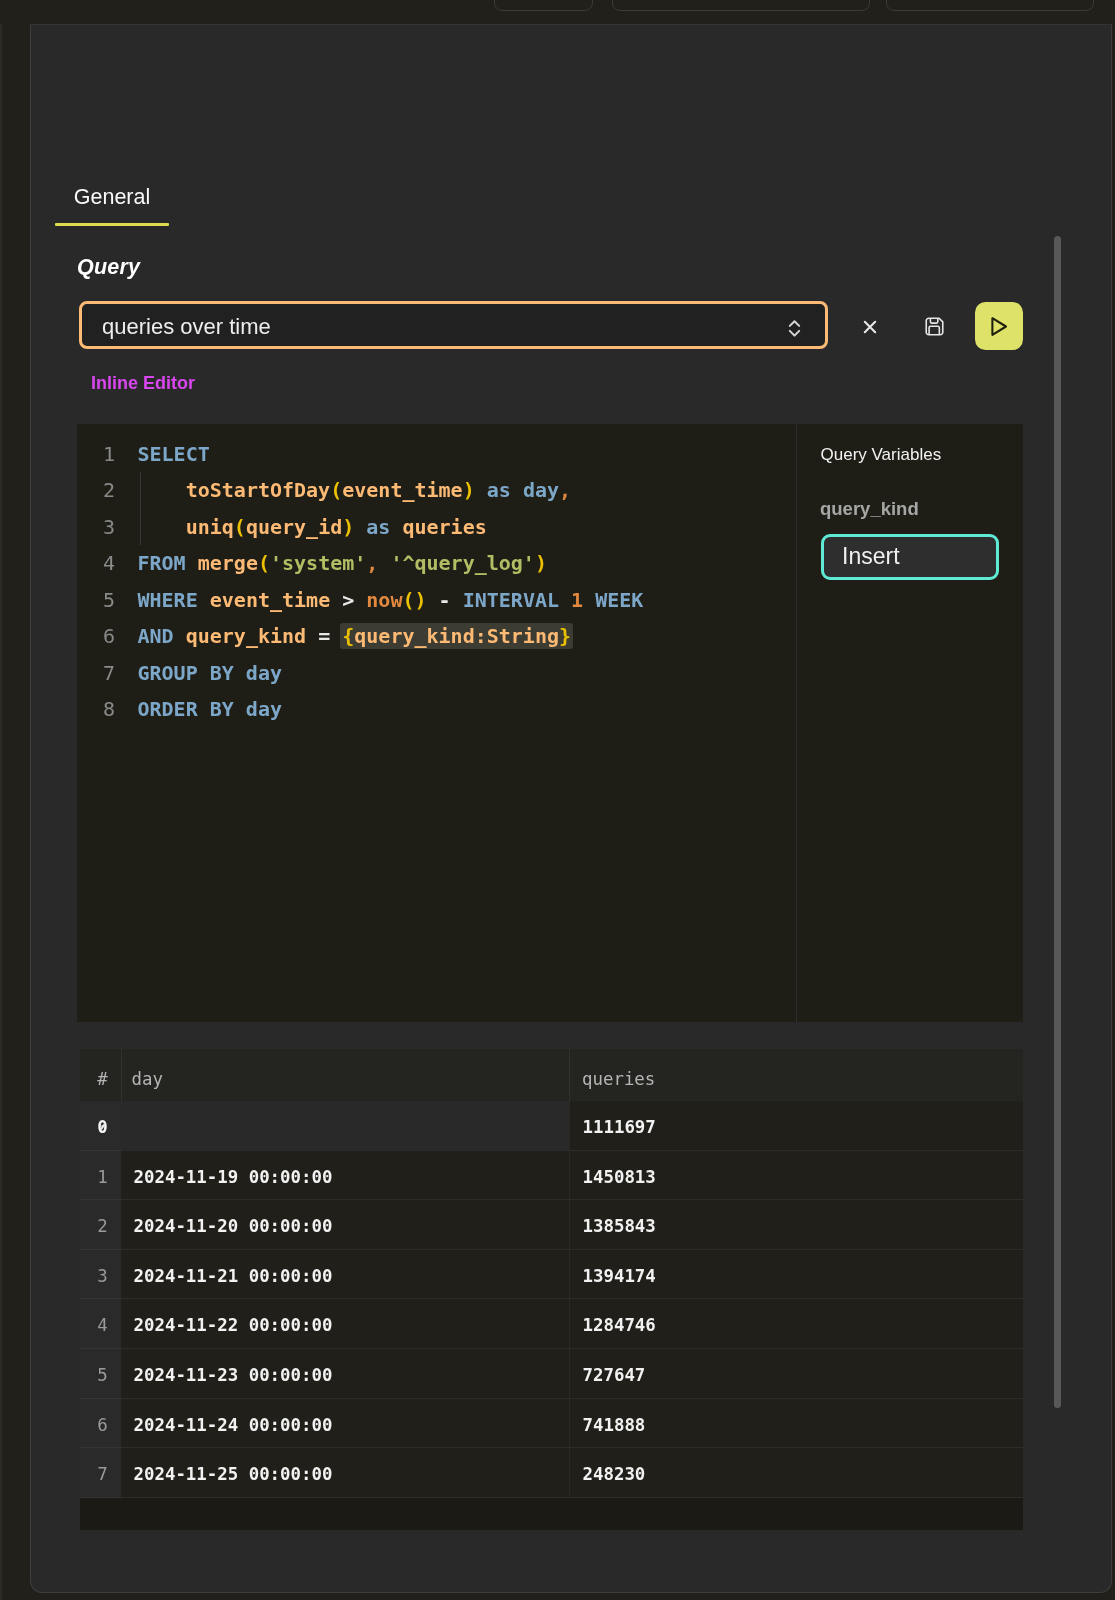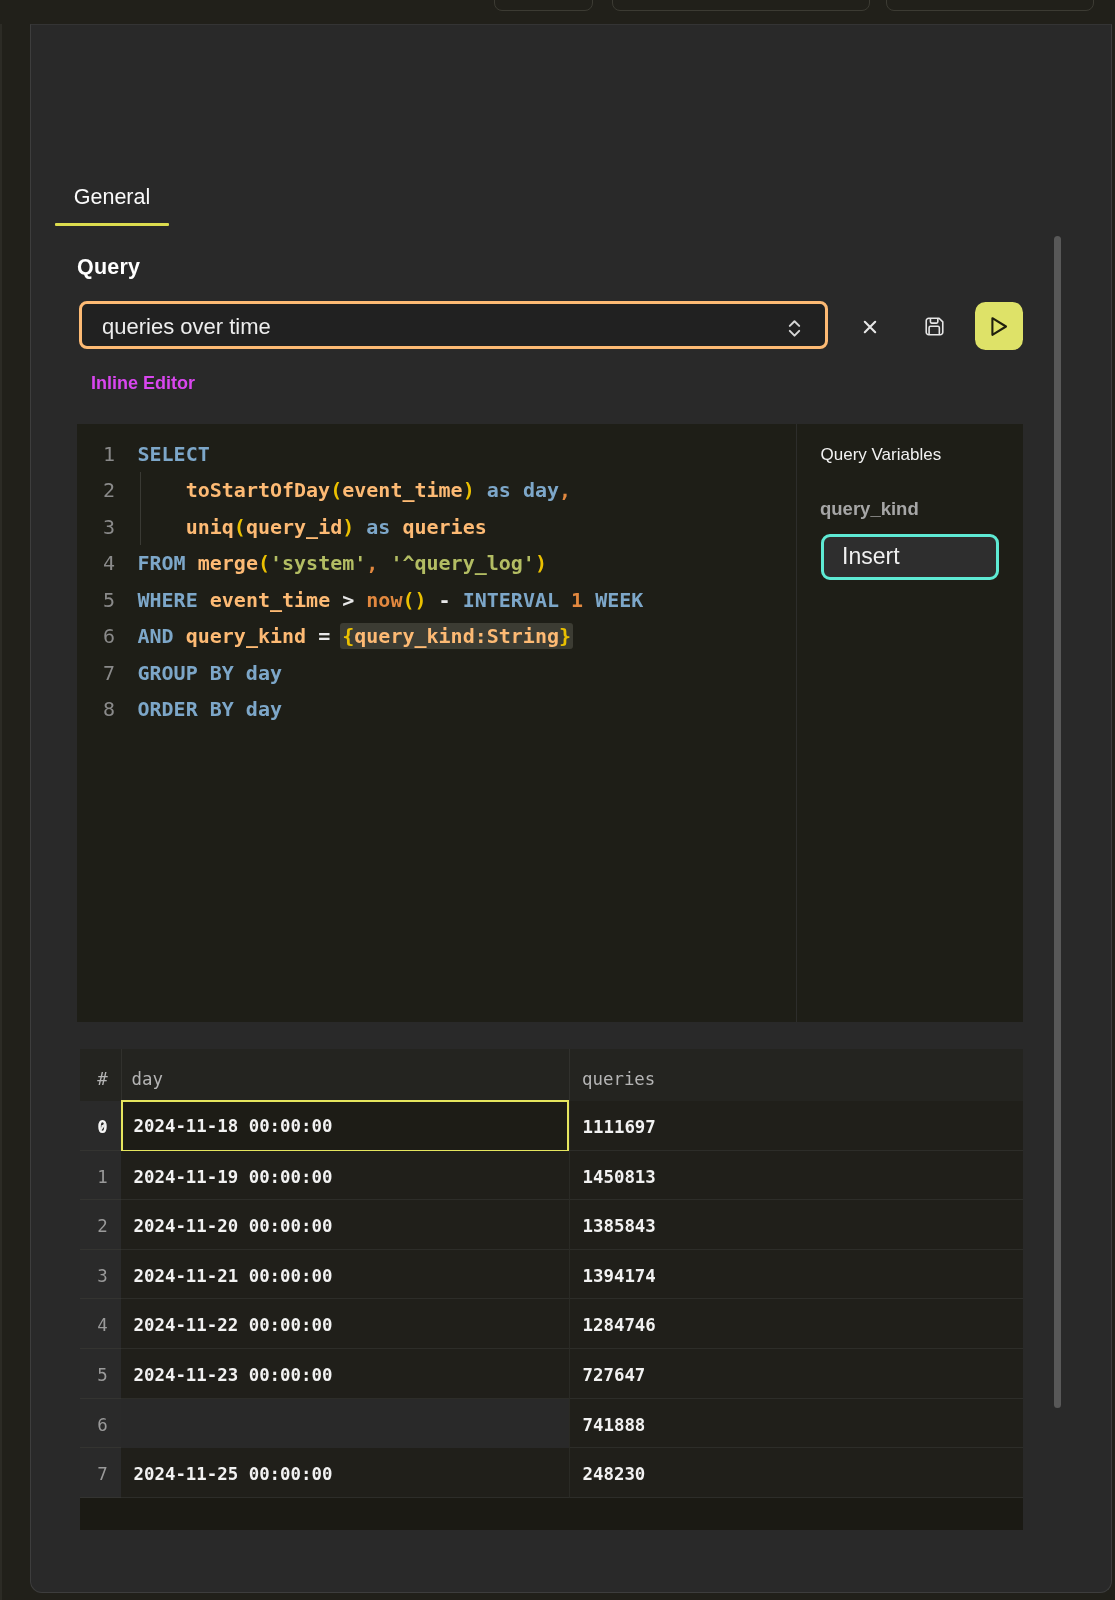--- a/index.html
+++ b/index.html
@@ -20,21 +20,21 @@
   .modal-title { position:absolute; left:35px; top:0; height:118px; line-height:118px;
                  font-size:21.5px; font-weight:500; color:#f4f4f4; letter-spacing:0.2px; }
   .close-btn { position:absolute; right:42px; top:48px; width:24px; height:24px;
                background:none; border:none; cursor:pointer; color:#e2e2e2; }
   .hdr-divider { position:absolute; left:0; top:121px; width:100%; height:1px; background:#333333; }
 
   .tab { position:absolute; left:24px; top:145px; width:114px; height:56px; text-align:center; }
   .tab-label { display:block; margin-top:15px; font-size:21.5px; color:#fafafa; }
   .tab-underline { position:absolute; left:0; bottom:0; width:114px; height:3px; background:#dcdc4e; border-radius:1px; }
 
-  .query-label { position:absolute; left:46px; top:230px; font-size:21.5px; font-weight:700; color:#ffffff; letter-spacing:0.2px; }
+  .query-label { position:absolute; left:46px; top:230px; font-size:21.5px; font-weight:700; color:#ffffff; letter-spacing:0.2px;font-style:italic; }
 
   
   .select-box { position:absolute; left:48px; top:276px; width:749px; height:48px;
                 background:#212121; border:3px solid #fdba74; border-radius:8px; }
   .select-value { position:absolute; left:20px; top:0; height:46px; line-height:46px; font-size:22px; color:#ededed; }
   .select-chevron { position:absolute; right:24px; top:14.5px; width:13px; height:20px; color:#d6d6d6; }
   .icon-btn { position:absolute; background:none; border:none; cursor:pointer; padding:0; color:#e6e6e6; }
   .clear-btn { left:832px; top:295px; width:14px; height:14px; }
   .save-btn  { left:894px; top:292px; width:19px; height:19px; }
   .run-btn { position:absolute; left:944px; top:276.5px; width:48px; height:48px;
@@ -166,21 +166,20 @@
       <div class="thead">
         <span class="th th-idx">#</span>
         <span class="th th-day">day</span>
         <span class="th th-q">queries</span>
         <span class="col-div" style="left:41px;height:52px;"></span>
         <span class="col-div" style="left:489px;height:52px;"></span>
       </div>
       <div id="rows-holder">
           <div class="trow selected" style="top: 52px;">
             <div class="tnum"><span class="numpad">0</span><i class="zslash"></i></div>
-            <div class="tcell tcell-day"><span class="cellpad">2024-11-18 00:00:00</span></div>
             <div class="tcell tcell-q"><span class="cellpad">1111697</span></div>
           </div>
           <div class="trow" style="top: 101.6px;">
             <div class="tnum"><span class="numpad">1</span></div>
             <div class="tcell tcell-day"><span class="cellpad">2024-11-19 00:00:00</span></div>
             <div class="tcell tcell-q"><span class="cellpad">1450813</span></div>
           </div>
           <div class="trow" style="top: 151.2px;">
             <div class="tnum"><span class="numpad">2</span></div>
             <div class="tcell tcell-day"><span class="cellpad">2024-11-20 00:00:00</span></div>
@@ -196,20 +195,21 @@
             <div class="tcell tcell-day"><span class="cellpad">2024-11-22 00:00:00</span></div>
             <div class="tcell tcell-q"><span class="cellpad">1284746</span></div>
           </div>
           <div class="trow" style="top: 300px;">
             <div class="tnum"><span class="numpad">5</span></div>
             <div class="tcell tcell-day"><span class="cellpad">2024-11-23 00:00:00</span></div>
             <div class="tcell tcell-q"><span class="cellpad">727647</span></div>
           </div>
           <div class="trow" style="top: 349.6px;">
             <div class="tnum"><span class="numpad">6</span></div>
+            <div class="tcell tcell-day"><span class="cellpad">2024-11-24 00:00:00</span></div>
             <div class="tcell tcell-q"><span class="cellpad">741888</span></div>
           </div>
           <div class="trow" style="top: 399.2px;">
             <div class="tnum"><span class="numpad">7</span></div>
             <div class="tcell tcell-day"><span class="cellpad">2024-11-25 00:00:00</span></div>
             <div class="tcell tcell-q"><span class="cellpad">248230</span></div>
           </div>
         </div>
       <div class="tempty"></div>
     </div>

